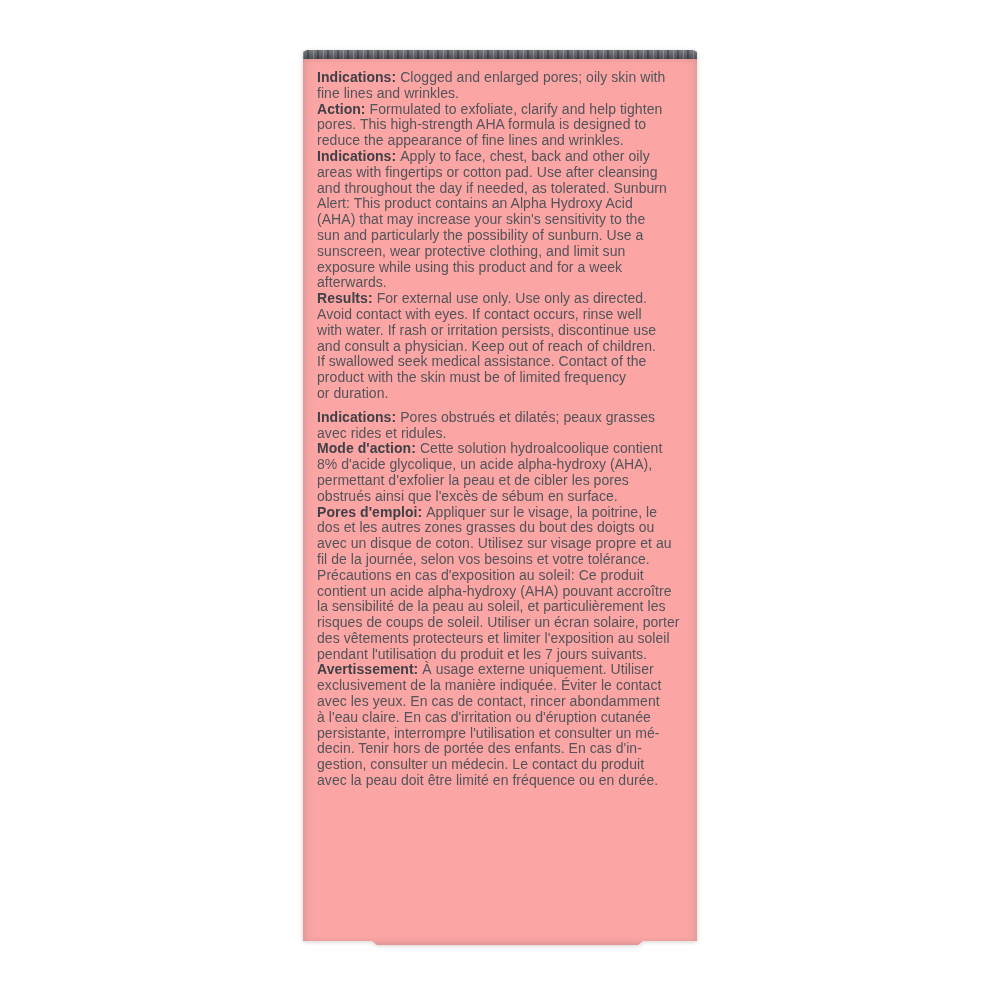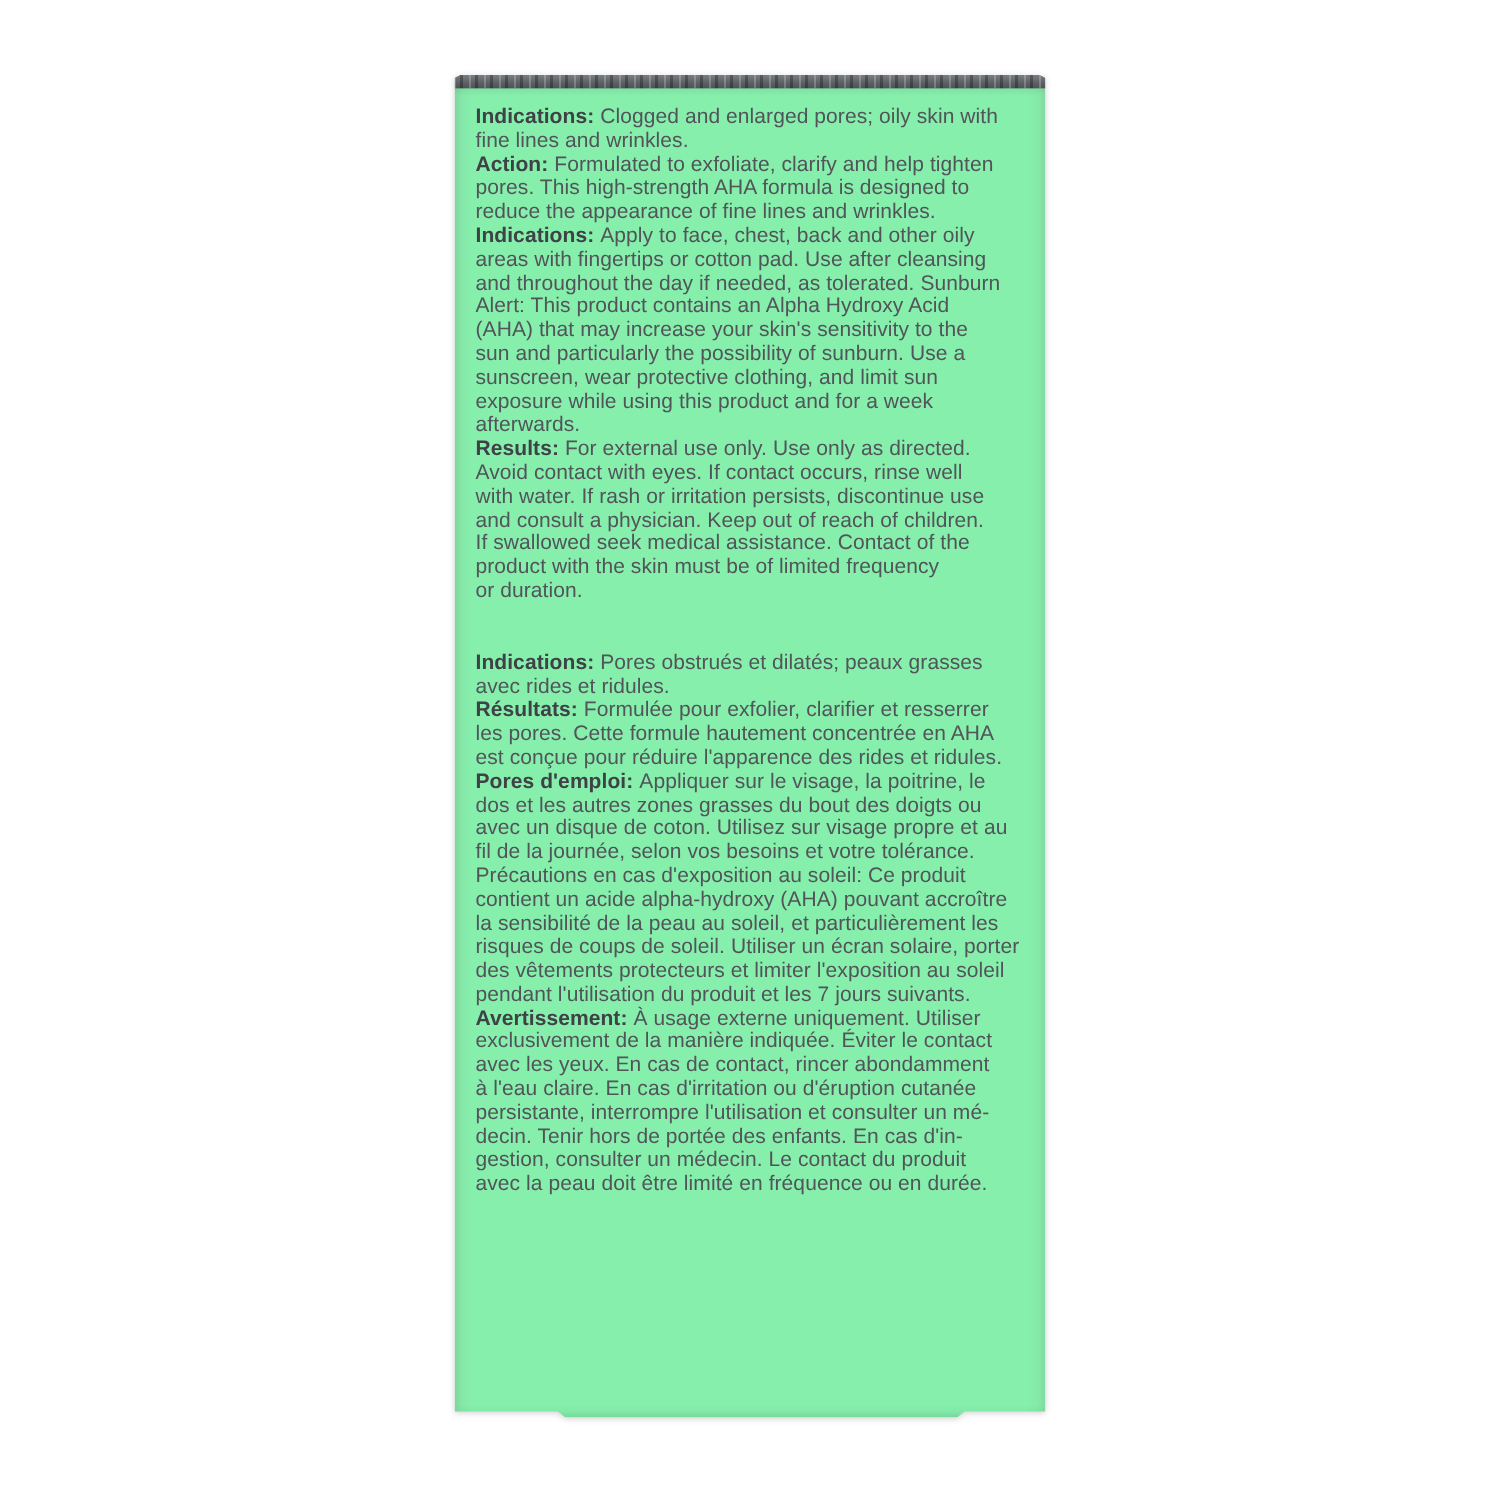--- a/index.html
+++ b/index.html
@@ -21,21 +21,21 @@
     width: 1000px; height: 1000px;
     filter: drop-shadow(0 1px 2px rgba(0,0,0,0.18));
   }
   .box {
     position: absolute;
     left: 303px;
     top: 50px;
     width: 394px;
     height: 895px;
     background: linear-gradient(180deg, #f4f3f1 0%, #f1f0ed 55%, #edecdea 100%);
-    background-color: #86efac;
+    background-color: #fca5a5;
     clip-path: polygon(
       0px 2px, 4px 0px, 390px 0px, 394px 2px,
       394px 891px, 340px 891px, 335px 895px,
       74px 895px, 69px 891px, 0px 891px
     );
   }
   
   .box::before {
     content: "";
     position: absolute;
@@ -76,21 +76,21 @@
   .para {
     margin: 0;
     white-space: pre-line;
   }
   .plabel {
     font-weight: bold;
     color: #3e4146;
     margin-right: 4px;
   }
   .section-fr {
-    margin-top: 32px;
+    margin-top: 8px;
   }
 </style>
 </head>
 <body>
 
 <div class="scene">
   <div class="box-wrap">
     <div class="box">
       <div class="top-band"></div>
 
@@ -116,23 +116,24 @@
 with water. If rash or irritation persists, discontinue use
 and consult a physician. Keep out of reach of children.
 If swallowed seek medical assistance. Contact of the
 product with the skin must be of limited frequency
 or duration.</span></p>
         </div>
 
         <div class="section-fr">
           <p class="para"><b class="plabel">Indications:</b><span>Pores obstrués et dilatés; peaux grasses
 avec rides et ridules.</span></p>
-          <p class="para"><b class="plabel">Résultats:</b><span>Formulée pour exfolier, clarifier et resserrer
-les pores. Cette formule hautement concentrée en AHA
-est conçue pour réduire l'apparence des rides et ridules.</span></p>
+          <p class="para"><b class="plabel">Mode d'action:</b><span>Cette solution hydroalcoolique contient
+8% d'acide glycolique, un acide alpha-hydroxy (AHA),
+permettant d'exfolier la peau et de cibler les pores
+obstrués ainsi que l'excès de sébum en surface.</span></p>
           <p class="para"><b class="plabel">Pores d'emploi:</b><span>Appliquer sur le visage, la poitrine, le
 dos et les autres zones grasses du bout des doigts ou
 avec un disque de coton. Utilisez sur visage propre et au
 fil de la journée, selon vos besoins et votre tolérance.
 Précautions en cas d'exposition au soleil: Ce produit
 contient un acide alpha-hydroxy (AHA) pouvant accroître
 la sensibilité de la peau au soleil, et particulièrement les
 risques de coups de soleil. Utiliser un écran solaire, porter
 des vêtements protecteurs et limiter l'exposition au soleil
 pendant l'utilisation du produit et les 7 jours suivants.</span></p>

